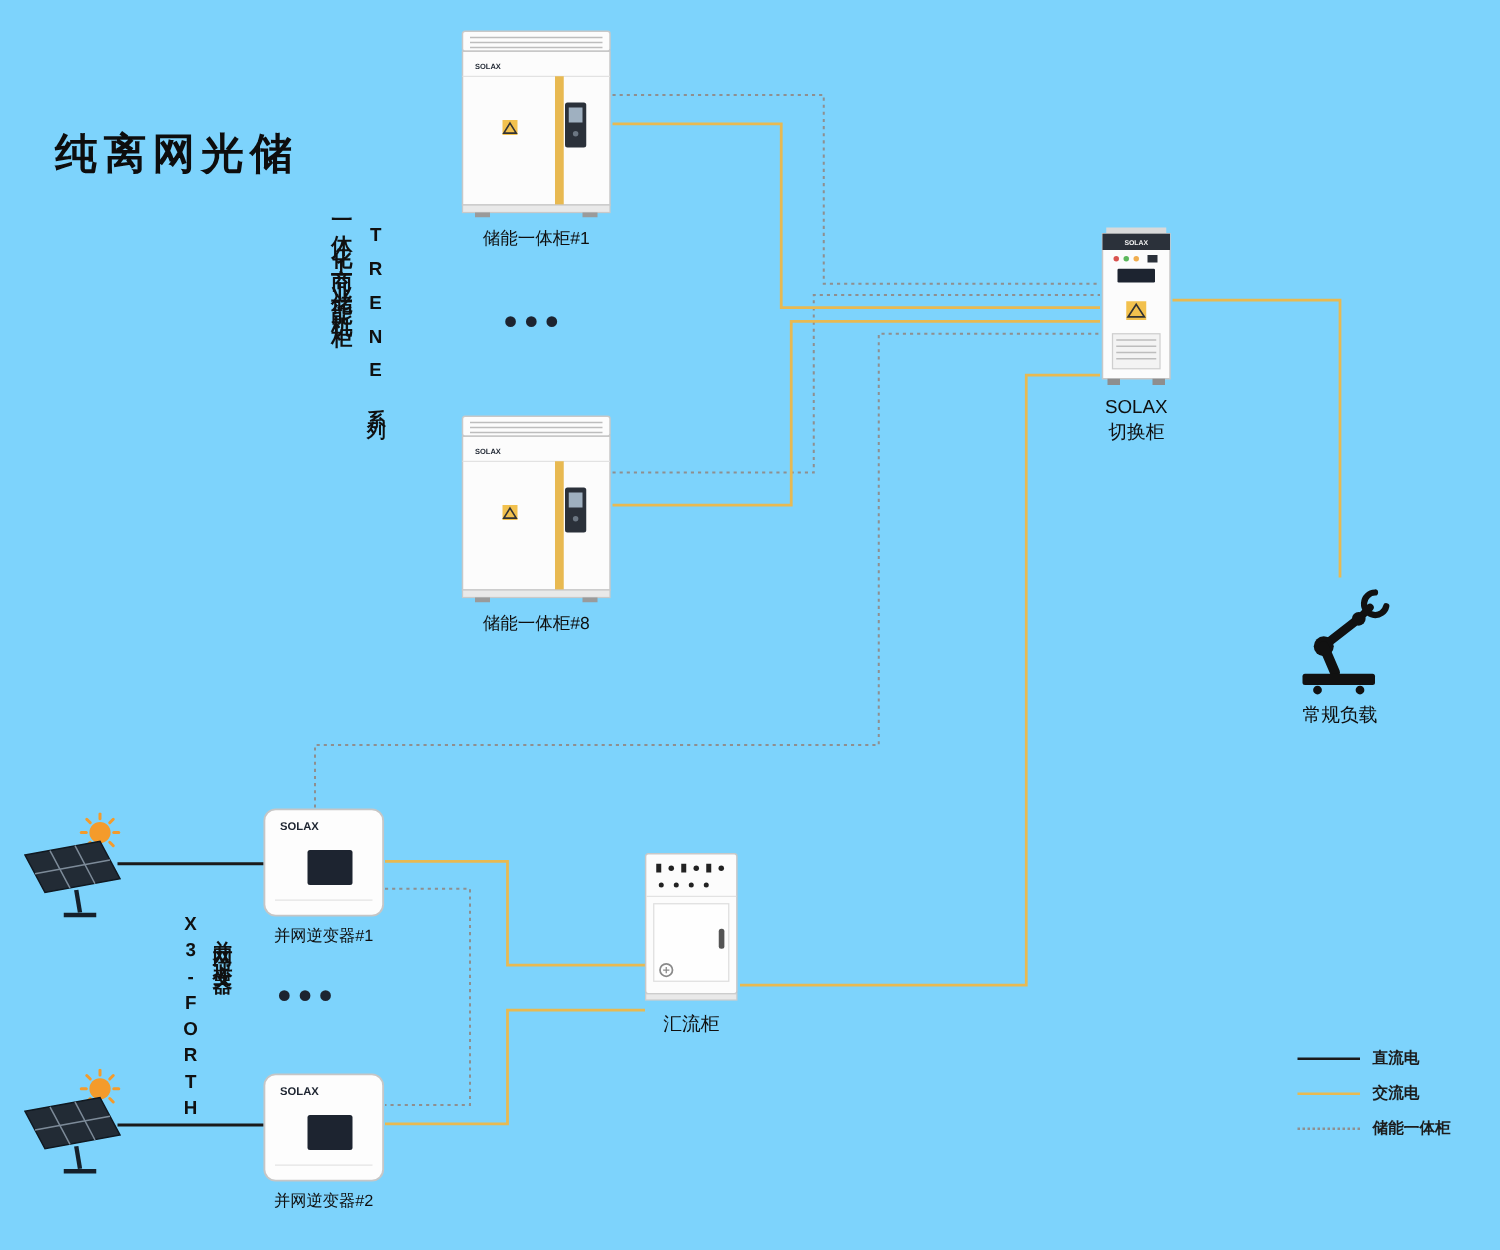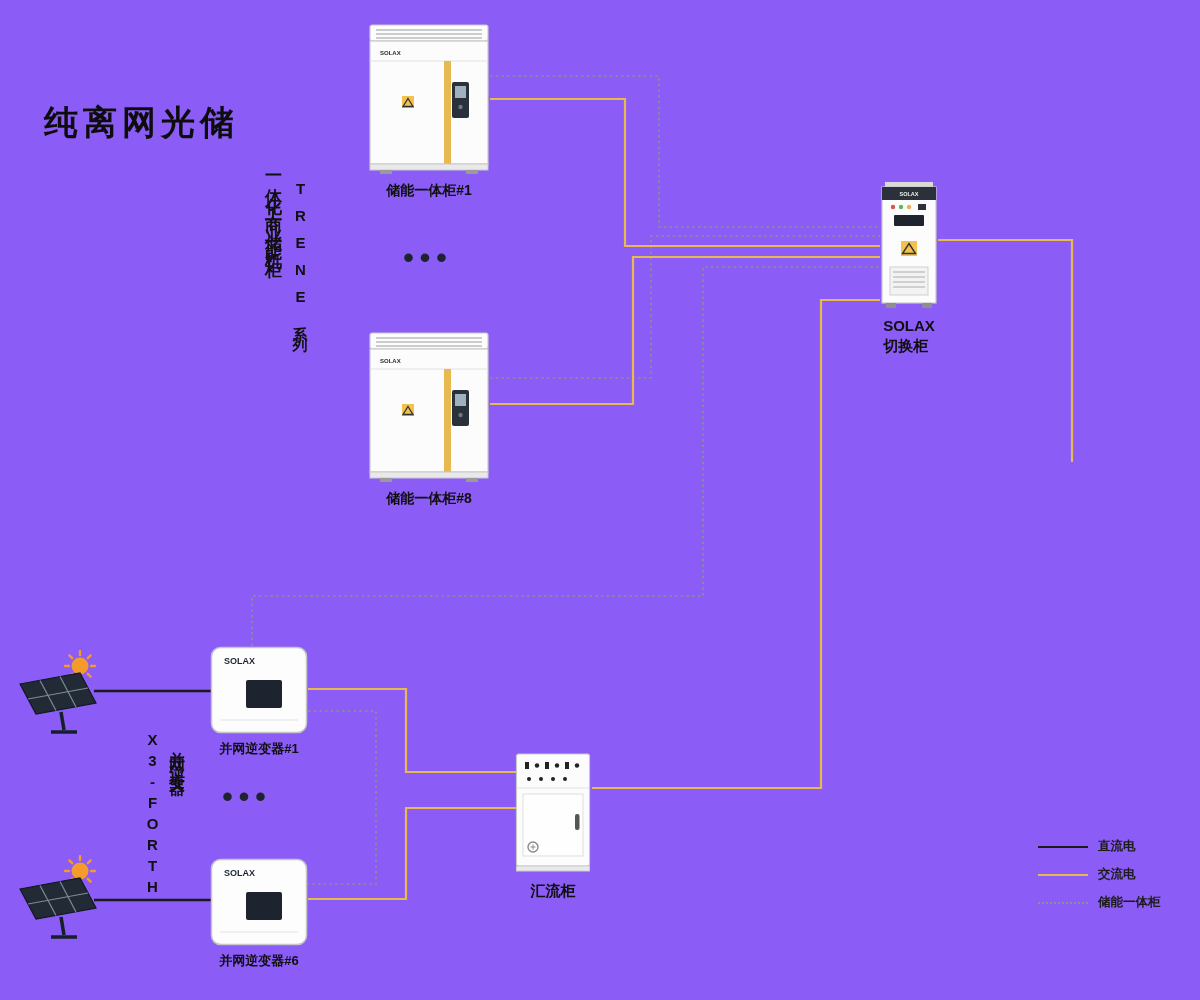--- a/index.html
+++ b/index.html
@@ -1,18 +1,18 @@
 <!DOCTYPE html>
 <html style="--dc: #1a1a1a; --ac: #e8b951; --comm: #8f8f8f; --warn: #f2c14e; --sun: #f49b2b; --dark: #1d2430;"><head>
 <meta charset="utf-8">
 <style>
   * { margin:0; padding:0; box-sizing:border-box; }
   html,body { background:#ffffff; }
   body { font-family:"Liberation Sans", sans-serif; color:#111; }
-  .canvas { position:relative; width:1200px; height:1000px; background:#8b5cf6; overflow:hidden; }
+  .canvas { position:relative; width:1200px; height:1000px; background:#7dd3fc; overflow:hidden; }
 
   
   .wires { position:absolute; left:0; top:0; width:1200px; height:1000px; }
   .wires path { fill:none; }
   .wires path.ac   { stroke:var(--ac,#e8b951); stroke-width:2.2; }
   .wires path.dc   { stroke:var(--dc,#1a1a1a); stroke-width:2.4; }
   .wires path.comm { stroke:var(--comm,#8f8f8f); stroke-width:1.6; stroke-dasharray:2.5 3.2; }
 
   .title { position:absolute; left:44px; top:100px; font-size:34px; font-weight:700;
            letter-spacing:5px; color:#0d0d0d; white-space:nowrap; }
@@ -21,22 +21,22 @@
   .vgroup { position:absolute; display:flex; flex-direction:row; gap:5px; }
   .vcol { writing-mode:vertical-rl; text-orientation:upright; font-weight:700; color:#101010; white-space:nowrap; }
   .cn-storage     { font-size:17px; letter-spacing:9px; }
   .series-storage { font-size:15px; letter-spacing:10px; padding-top:14px; }
   .model-pv       { font-size:15px; letter-spacing:4px; }
   .cn-pv          { font-size:16px; letter-spacing:7px; padding-top:8px; }
 
   
   .device { position:absolute; display:flex; flex-direction:column; align-items:center; }
   .device svg { display:block; }
-  .caption { margin-top:7px; font-size:14px; font-weight:700; color:#0f0f0f;
-             text-align:left; line-height:1.3; white-space:nowrap; }
+  .caption { margin-top:7px; font-size:14px; font-weight:400; color:#0f0f0f;
+             text-align:center; line-height:1.3; white-space:nowrap; }
   .caption-sm { font-size:13px; }
   .caption-lg { font-size:15px; }
 
   .dots { position:absolute; font-size:30px; font-weight:700; color:#1d2430;
           letter-spacing:6px; text-align:center; line-height:1; }
 
   
   .body  { fill:#fcfcfc; stroke:#c8c8c8; stroke-width:1.2; }
   .vent  { stroke:#bdbdbd; stroke-width:1.3; }
   .seam  { stroke:#e2e2e2; stroke-width:1; }
@@ -151,20 +151,35 @@
       <line x1="13" y1="106" x2="45" y2="106" class="vent"></line>
       <rect x="6" y="122" width="10" height="5" fill="#8e8e8e"></rect>
       <rect x="42" y="122" width="10" height="5" fill="#8e8e8e"></rect>
     </svg>
     <div class="caption caption-lg">
       <div>SOLAX</div>
       <div>切换柜</div>
     </div>
   </div>
 
+  <div class="device" style="left:1030px; top:464px; width:84px;">
+    <svg viewBox="0 0 84 92" width="84" height="92" class="robot">
+      <path d="M70 10 A 9 9 0 1 0 79 21" stroke-width="5"></path>
+      <line x1="66" y1="22" x2="58" y2="30" stroke-width="6"></line>
+      <circle cx="57" cy="31" r="5.5" fill="#111" stroke="none"></circle>
+      <line x1="57" y1="31" x2="30" y2="52" stroke-width="7"></line>
+      <circle cx="29" cy="53" r="8" fill="#111" stroke="none"></circle>
+      <circle cx="29" cy="53" r="2.6" fill="#fff" stroke="none"></circle>
+      <line x1="29" y1="53" x2="38" y2="74" stroke-width="8"></line>
+      <rect x="12" y="75" width="58" height="9" rx="2" fill="#111" stroke="none"></rect>
+      <circle cx="24" cy="88" r="3.5" fill="#111" stroke="none"></circle>
+      <circle cx="58" cy="88" r="3.5" fill="#111" stroke="none"></circle>
+    </svg>
+    <div class="caption caption-lg">常规负载</div>
+  </div>
 
   <div class="device" style="left:16px; top:650px; width:92px;">
     <svg viewBox="0 0 92 88" width="92" height="88">
       <g class="sun">
         <circle cx="64" cy="16" r="8.5"></circle>
         <line x1="75" y1="16" x2="79" y2="16"></line>
           <line x1="71.8" y1="23.8" x2="74.6" y2="26.6"></line>
         <line x1="64" y1="27" x2="64" y2="31"></line>
           <line x1="56.2" y1="23.8" x2="53.4" y2="26.6"></line>
         <line x1="53" y1="16" x2="49" y2="16"></line>
@@ -220,24 +235,24 @@
 
   <div class="dots" style="left:216px; top:782px; width:62px;">•••</div>
 
   <div class="device" style="left:210px; top:858px; width:98px;">
     <svg viewBox="0 0 98 88" width="98" height="88">
       <rect x="1.5" y="1.5" width="95" height="85" rx="9" fill="#fdfdfd" stroke="#c6c6c6" stroke-width="1.5"></rect>
       <text x="14" y="18" class="logo-inv">SOLAX</text>
       <rect x="36" y="34" width="36" height="28" rx="2" fill="#1d2430"></rect>
       <line x1="10" y1="74" x2="88" y2="74" stroke="#e3e3e3"></line>
     </svg>
-    <div class="caption caption-sm">并网逆变器#6</div>
-  </div>
-
-  <div class="device" style="left:515px; top:752px; width:76px;">
+    <div class="caption caption-sm">并网逆变器#2</div>
+  </div>
+
+  <div class="device" style="left:515px; top:681px; width:76px;">
     <svg viewBox="0 0 76 122" width="76" height="122">
       <rect x="1.5" y="2" width="73" height="112" rx="2" class="body"></rect>
       <rect x="10" y="10" width="4" height="7" fill="#222"></rect>
       <circle cx="22" cy="13.5" r="2.2" fill="#222"></circle>
       <rect x="30" y="10" width="4" height="7" fill="#222"></rect>
       <circle cx="42" cy="13.5" r="2.2" fill="#222"></circle>
       <rect x="50" y="10" width="4" height="7" fill="#222"></rect>
       <circle cx="62" cy="13.5" r="2.2" fill="#222"></circle>
       <circle cx="14" cy="27" r="2" fill="#222"></circle>
       <circle cx="26" cy="27" r="2" fill="#222"></circle>

